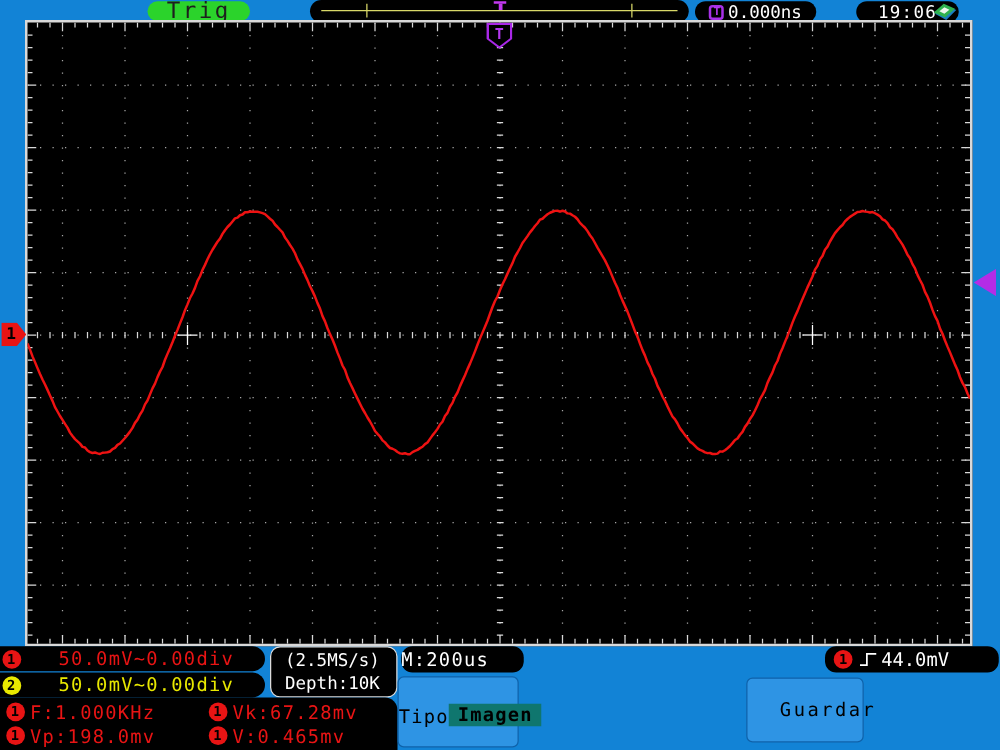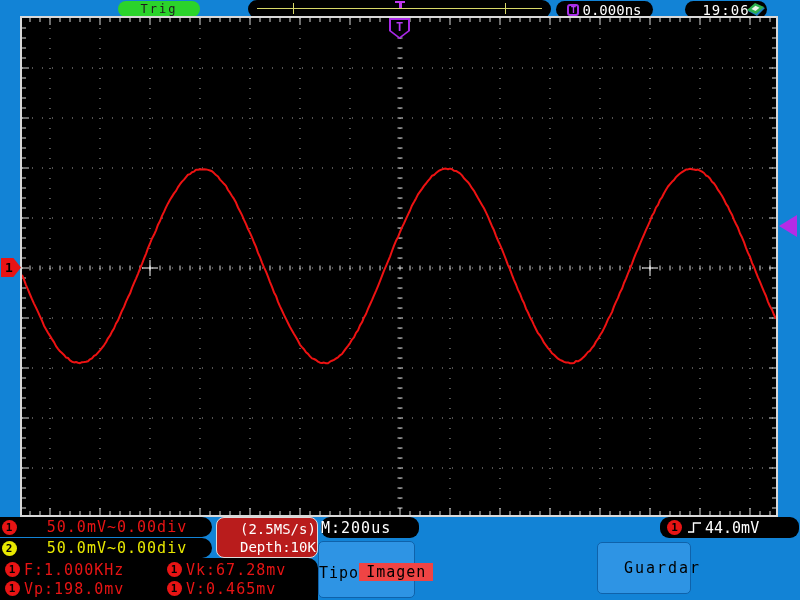--- a/index.html
+++ b/index.html
@@ -8,21 +8,21 @@
     position:relative;
     background:#1283d6;
     font-family:"DejaVu Sans Mono", monospace;
   }
   .abs { position:absolute; }
 
   
   .trig-pill {
     left:118px; top:1px; width:82px; height:16px;
     background:#2bd32b; border-radius:8px;
-    color:#1e1e1e; font-size:12px; line-height:16px; text-align:center;
+    color:#1e1e1e; font-size:18px; line-height:16px; text-align:center;
     letter-spacing:2px;
   }
   .pos-pill {
     left:248px; top:0px; width:303px; height:18px;
     background:#000; border-radius:9px;
   }
   .pos-line { position:absolute; left:9px; right:9px; top:8px; height:1px; background:#d8d868; }
   .pos-bracket { position:absolute; top:3px; width:1px; height:11px; background:#d8d868; }
   .pos-t-h { position:absolute; left:147px; top:1px; width:10px; height:2px; background:#c238f0; }
   .pos-t-v { position:absolute; left:151px; top:3px; width:3px; height:5px; background:#c238f0; }
@@ -78,22 +78,22 @@
     color:#000; font-size:11px; font-weight:bold; text-align:center; line-height:15px;
     margin:0 2px 0 2px;
   }
   .red-bg { background:#e81414; }
   .yellow-bg { background:#e8e800; }
   .red-txt { color:#e81414; }
   .yellow-txt { color:#e8e800; }
 
   .rate-box {
     left:216px; top:517px; width:102px; height:41px;
-    background:#b91c1c; border:1px solid #dcdcdc; border-radius:8px;
-    color:#fff; font-size:14px; padding:2px 0 0 23px; line-height:18px;
+    background:#000000; border:1px solid #dcdcdc; border-radius:8px;
+    color:#fff; font-size:14px; padding:2px 0 0 11px; line-height:18px;
   }
   .m-pill { left:321px; top:517px; width:98px; height:21px;
     justify-content:flex-start; padding-left:0; font-size:15px; letter-spacing:1px; }
   .trglvl-pill { left:660px; top:517px; width:139px; height:21px;
     justify-content:flex-start; padding-left:5px; gap:3px; font-size:15px; }
 
   .meas-box {
     left:0; top:558px; width:318px; height:42px; background:#000;
     border-radius:0 10px 0 0;
     display:grid; grid-template-columns:162px 1fr; grid-template-rows:1fr 1fr;
@@ -102,21 +102,21 @@
   .meas-item { display:flex; align-items:center; gap:2px;
     color:#e81414; font-size:15px; letter-spacing:1px; }
 
   .menu-btn {
     background:#2e94e4; border:1px solid #0f62aa; border-radius:5px;
     color:#000; font-size:15px;
   }
   .tipo-menu { left:318px; top:541px; width:97px; height:57px;
     display:flex; flex-direction:row; align-items:center; }
   .tipo-label { margin-top:6px; letter-spacing:1px; }
-  .imagen-opt { margin-top:4px; background:#ef4444; padding:0 7px; letter-spacing:1px; }
+  .imagen-opt { margin-top:4px; background:#0f766e; padding:0 7px; letter-spacing:1px;font-weight:bold; }
   .guardar-btn { left:597px; top:542px; width:94px; height:52px;
     display:flex; align-items:center; justify-content:center; letter-spacing:2px;
     cursor:pointer;padding-left:37px; }
 </style>
 </head>
 <body>
 
 <div class="abs trig-pill">Trig</div>
 
 <div class="abs pos-pill">

